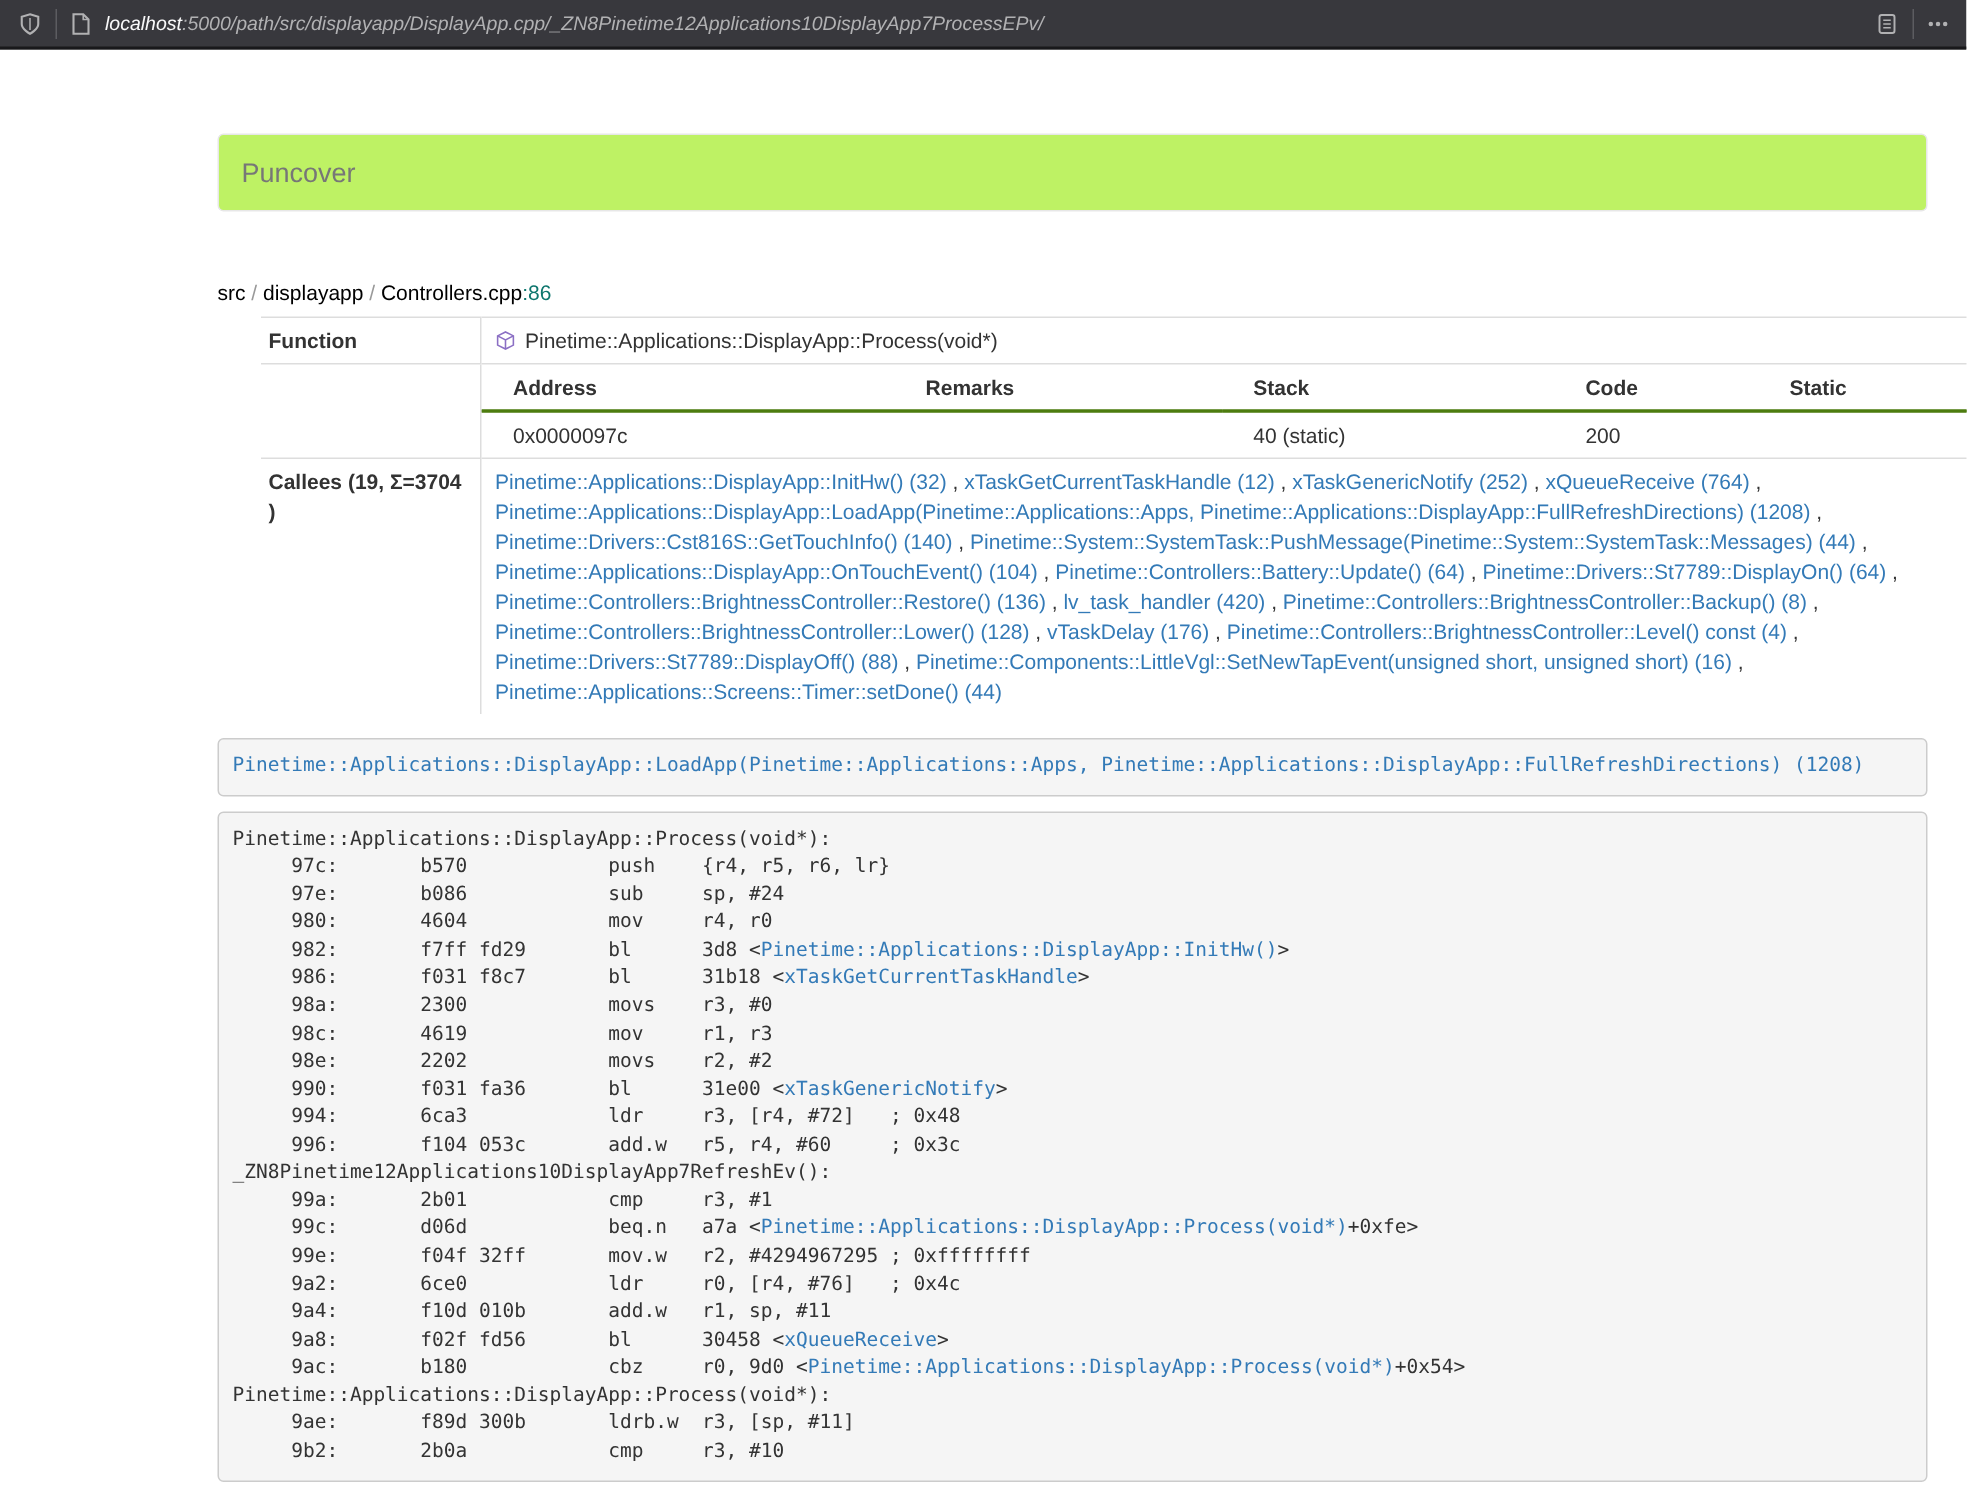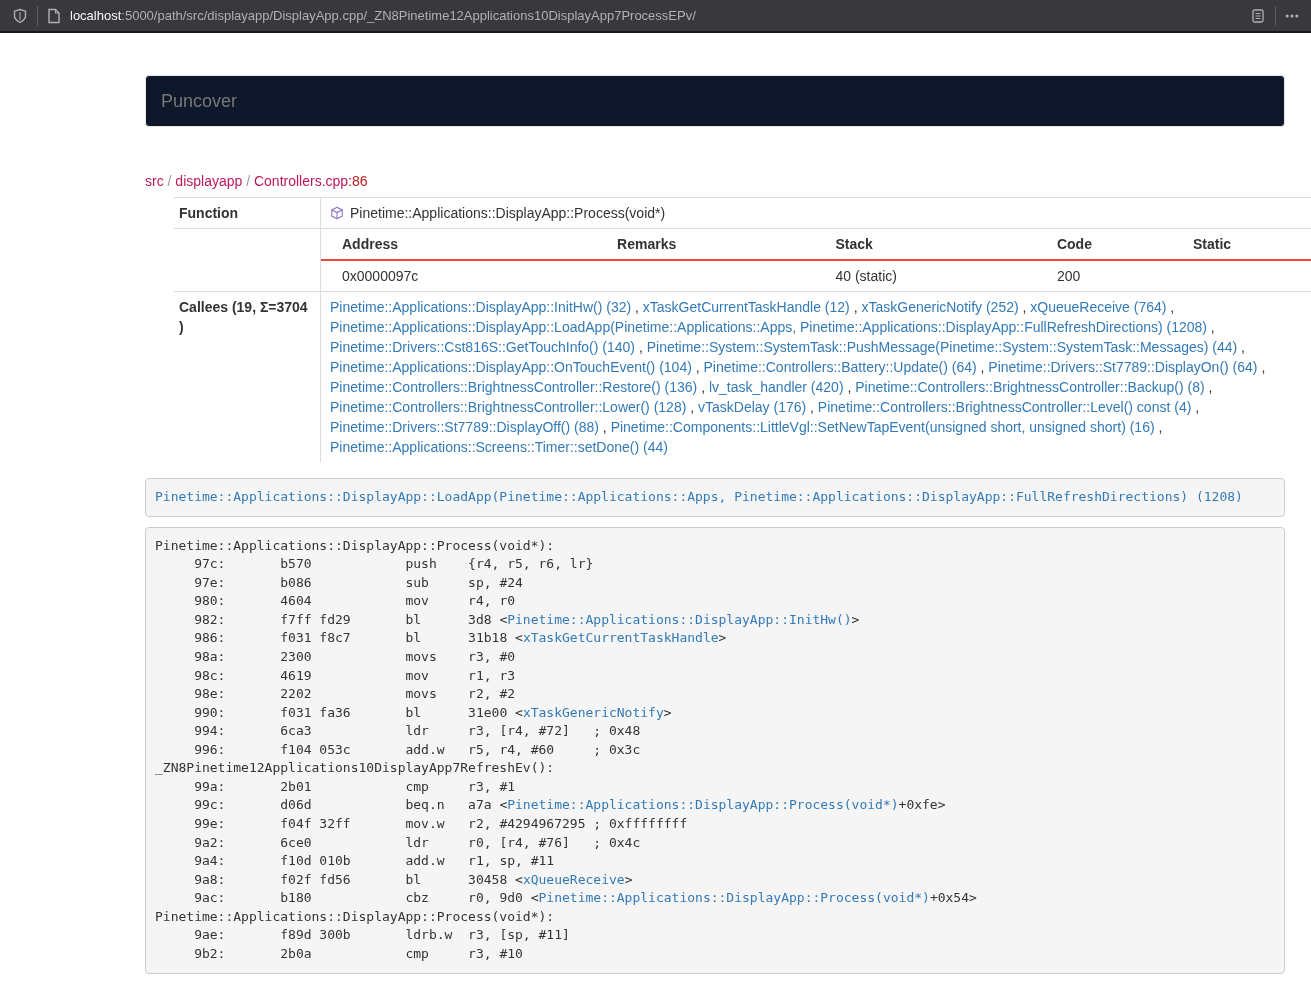--- a/index.html
+++ b/index.html
@@ -2,45 +2,45 @@
 <html><head>
 <meta charset="utf-8">
 <style>
   html,body { margin:0; padding:0; background:#fff; }
   body { font-family:"Liberation Sans", sans-serif; font-size:14px; color:#333; width:1311px; overflow:hidden; }
 
   
   .browser-bar { height:33px; background:#38383d; border-bottom:2px solid #18181b; display:flex; align-items:center; padding:0 12px; box-sizing:border-box; }
   .bar-icon { flex:0 0 auto; display:flex; align-items:center; }
   .bar-divider { width:1px; height:20px; background:#5c5c61; margin:0 9px; flex:0 0 auto; }
-  .url-text { font-size:13px; color:#b1b1b3; margin-left:9px; white-space:nowrap; overflow:hidden; flex:1 1 auto; }
+  .url-text { font-size:13px; color:#b1b1b3; margin-left:9px; white-space:nowrap; overflow:hidden; flex:1 1 auto;font-style:italic; }
   .url-text .host { color:#f9f9fa; }
 
   
   .container { width:1140px; margin-left:145px; }
 
-  .navbar { margin-top:42px; height:52px; background:#0f172a; border:1px solid #e7e7e7; border-radius:4px; display:flex; align-items:center; box-sizing:border-box; }
+  .navbar { margin-top:56px; height:52px; background:#bef264; border:1px solid #e7e7e7; border-radius:4px; display:flex; align-items:center; box-sizing:border-box; }
   .brand { font-size:18px; color:#777; padding:0 15px; text-decoration:none; }
 
   .crumbs { margin:46px 0 8px 0; font-size:14px; }
-  .crumbs a { color:#be185d; text-decoration:none; }
+  .crumbs a { color:#000000; text-decoration:none; }
   .crumb-sep { color:#999; }
-  .crumb-suffix { color:#b91c1c; }
+  .crumb-suffix { color:#0f766e; }
 
   
   table.info { width:100%; border-collapse:collapse;margin-left:29px; }
   table.info > tbody > tr > th,
   table.info > tbody > tr > td { border-top:1px solid #ddd; vertical-align:top; text-align:left; line-height:20px; }
   table.info > tbody > tr > th { width:136px; padding:5px; font-weight:bold; color:#333; }
   td.content-cell { padding:5px 5px 5px 9px; border-left:1px solid #ddd; }
   td.nested-cell { padding:0; border-left:1px solid #ddd; }
 
   table.nested { width:100%; border-collapse:collapse; }
   table.nested th, table.nested td { text-align:left; padding:5px 5px 5px 21px; line-height:20px; }
-  table.nested thead th { font-weight:bold; border-bottom:2px solid #ef4444; }
+  table.nested thead th { font-weight:bold; border-bottom:2px solid #4d7c0f; }
   .col-address { width:27.7%; } .col-remarks { width:22%; } .col-stack { width:22.3%; } .col-code { width:13.7%; } .col-static { width:14.3%; }
 
   .func-icon { vertical-align:-2px; margin-right:6px; }
 
   a.callee-link { color:#337ab7; text-decoration:none; }
 
   
   pre { margin:0; padding:9px; background:#f5f5f5; border:1px solid #ccc; border-radius:4px;
         font-family:"DejaVu Sans Mono", monospace; font-size:13px; line-height:1.42857;
         color:#333; white-space:pre; tab-size:8; -moz-tab-size:8; overflow:hidden; }

